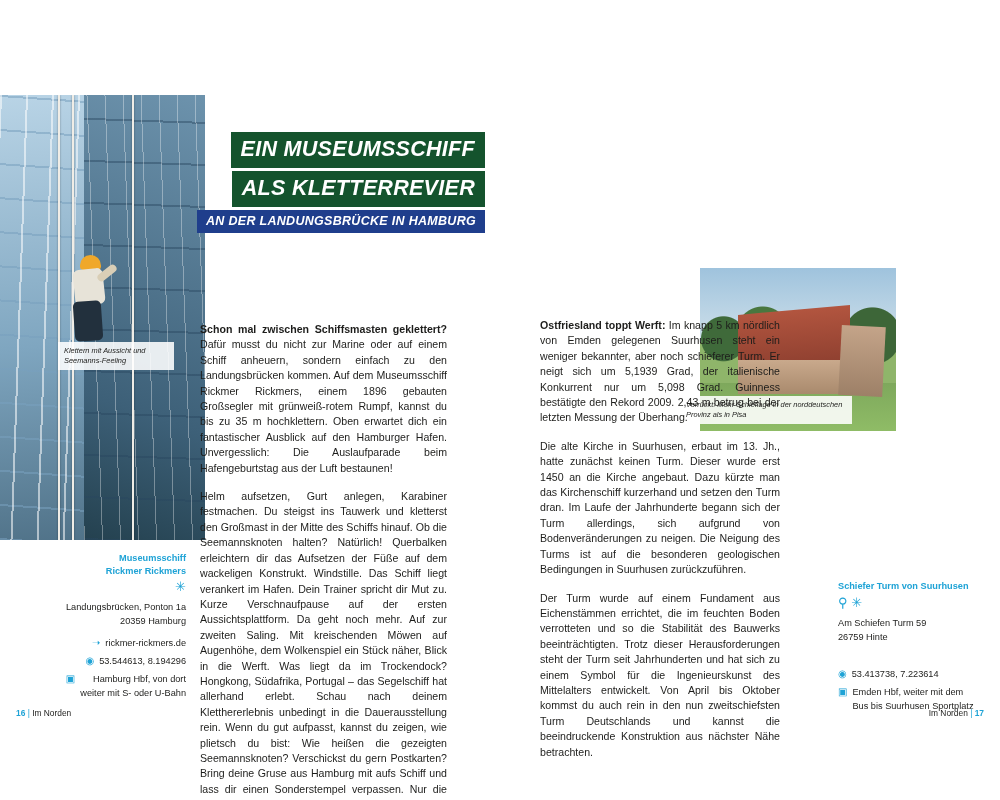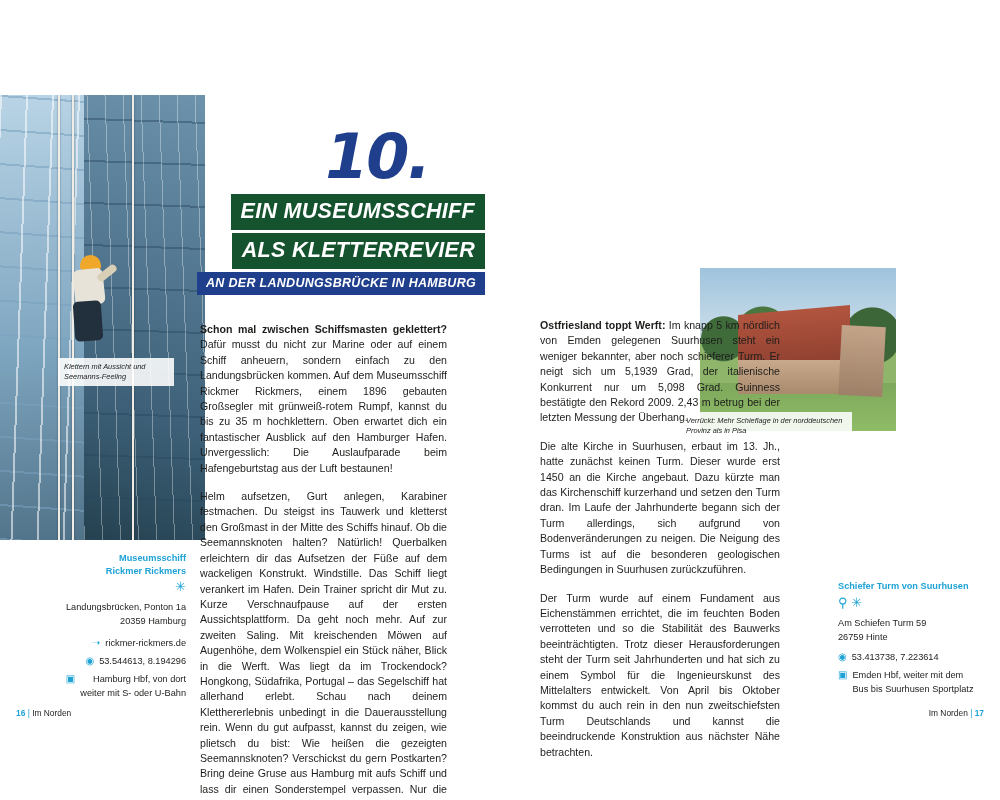--- a/index.html
+++ b/index.html
@@ -101,21 +101,20 @@
     background: #d9ceb6; border-radius: 4px; transform: rotate(-38deg);
   }
   .caption-box {
     position: absolute;
     background: rgba(255,255,255,0.88);
     color: #1d1d1b;
     font-size: 7.4px;
     line-height: 10px;
     font-style: italic;
     padding: 4px 6px;
-    margin-top: 16px;
   }
   .cap-climb { left: 58px; top: 342px; width: 104px; }
 
   
   .head-left { position: absolute; left: 155px; top: 126px; width: 330px; text-align: right; }
   .head-left .num { display: block; text-align: right; margin-right: 56px; }
   .hl-line1 { margin-top: 6px; }
   .hl-line1 .banner { font-size: 21.5px; }
   .hl-line2 { margin-top: 3px; }
   .hl-line2 .banner { font-size: 21.5px; }
@@ -223,21 +222,20 @@
       <div class="climber">
         <div class="helmet"></div>
         <div class="torso"></div>
         <div class="arm"></div>
         <div class="legs"></div>
       </div>
     </div>
     <div class="caption-box cap-climb">Klettern mit Aussicht und Seemanns-Feeling</div>
 
     <div class="head-left">
-      <span class="num">10.</span>
       <div class="hl-line1">
         <span class="banner">EIN MUSEUMSSCHIFF</span>
       </div>
       <div class="hl-line2">
         <span class="banner">ALS KLETTERREVIER</span>
       </div>
       <div class="hl-line3">
         <span class="banner dark">AN DER LANDUNGSBRÜCKE IN HAMBURG</span>
       </div>
     </div>
@@ -296,21 +294,21 @@
     <p class="para"><span>Der Turm wurde auf einem Fundament aus Eichenstämmen errichtet, die im feuchten Boden verrotteten und so die Stabilität des Bauwerks beeinträchtigten. Trotz dieser Herausforderungen steht der Turm seit Jahrhunderten und hat sich zu einem Symbol für die Ingenieurskunst des Mittelalters entwickelt. Von April bis Oktober kommst du auch rein in den nun zweitschiefsten Turm Deutschlands und kannst die beeindruckende Konstruktion aus nächster Nähe betrachten.</span></p>
   </div>
 
   <div class="info-right">
     <div class="info-title">Schiefer Turm von Suurhusen</div>
     <div class="sun">
       <span>⚲</span>
       <span>✳</span>
     </div>
     <div>Am Schiefen Turm 59</div>
-    <div style="margin-bottom:6px;">26759 Hinte</div>
+    <div style="margin-bottom:23px;">26759 Hinte</div>
     <div class="info-line">
       <span class="ico">◉</span>
       <span class="info-txt">53.413738, 7.223614</span>
     </div>
     <div class="info-line">
       <span class="ico">▣</span>
       <span class="info-txt">
         <span>Emden Hbf, weiter mit dem</span><br>
         <span>Bus bis Suurhusen Sportplatz</span>
       </span>

